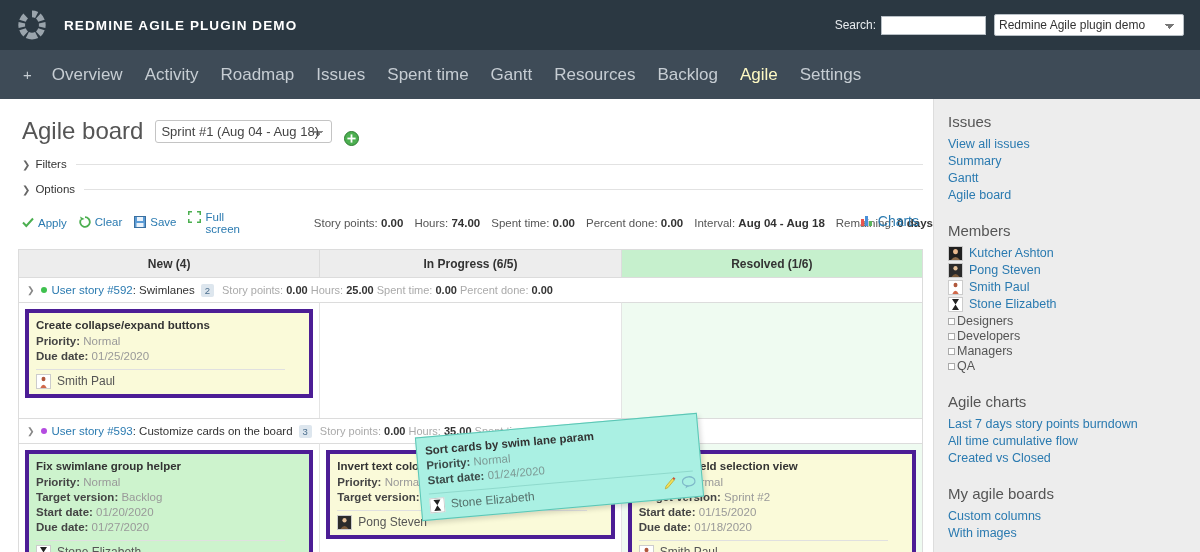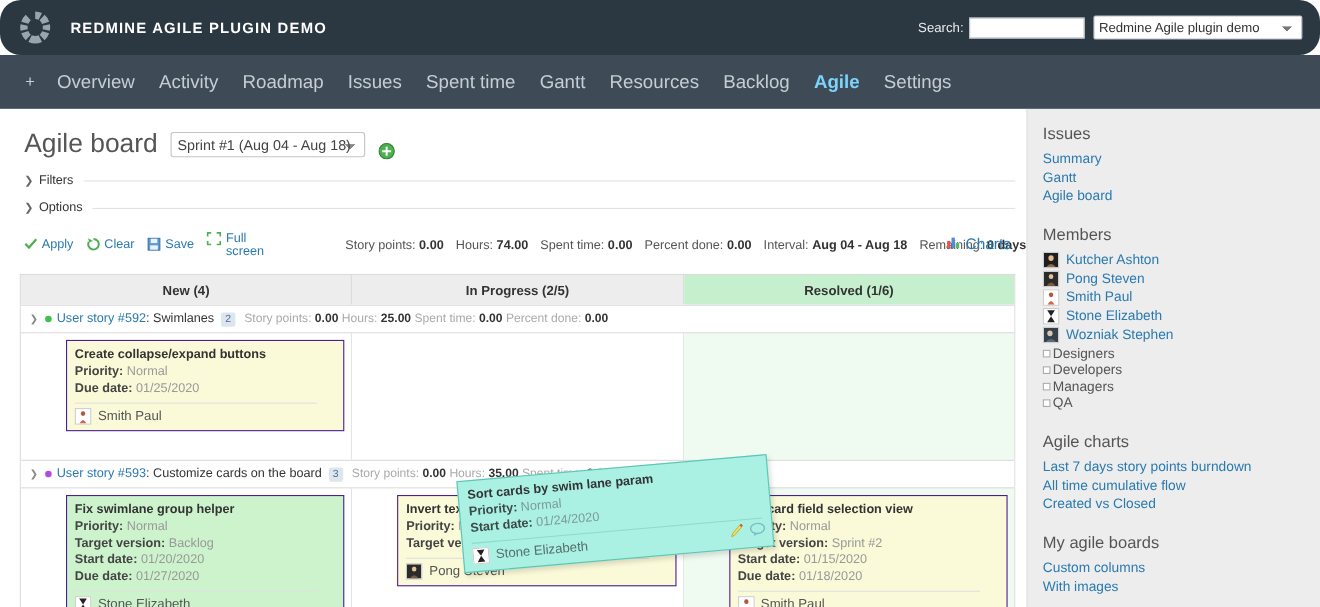--- a/index.html
+++ b/index.html
@@ -6,21 +6,21 @@
   html, body { margin:0; padding:0; }
   body {
     width:1200px; height:552px; overflow:hidden;
     font-family:"Liberation Sans", sans-serif;
     font-size:12px; color:#333; background:#fff;
   }
 
   
   #topbar{
     height:50px; background:#2b3842; display:flex; align-items:center;
-    padding:0 16px 0 14px; position:relative;border-radius:19px;
+    padding:0 16px 0 14px; position:relative;
   }
   #logo{ width:36px; height:36px; flex:0 0 36px; position:relative; }
   #logo svg{ display:block; }
   #apptitle{
     color:#fff; font-weight:bold; font-size:13.5px; letter-spacing:1.1px;
     margin-left:14px; white-space:nowrap;
   }
   #searchwrap{ margin-left:auto; display:flex; align-items:center; gap:0; }
   #searchlbl{ color:#e8ecef; font-size:12px; margin-right:5px; }
   #searchinput{
@@ -41,21 +41,21 @@
   
   #menubar{
     height:49px; background:#3e4b57; display:flex; align-items:center;
     padding:0 0 0 14px; gap:0;
   }
   #menubar .mi{
     color:#c6cdd3; font-size:17px; padding:6px 11px; text-decoration:none;
     white-space:nowrap; cursor:pointer;
   }
   #menubar .mi.plus{ color:#c6cdd3; font-size:15px; padding:6px 9px; }
-  #menubar .mi.active{ color:#7dd3fc; font-weight:bold; }
+  #menubar .mi.active{ color:#fef9c3; font-weight:normal; }
 
   
   #wrap{ display:flex; height:453px; }
   #content{ width:933px; flex:0 0 933px; position:relative; background:#fff; padding:0 0 0 0; }
   #sidebar{
     width:267px; flex:0 0 267px; background:#ededed; border-left:1px solid #ddd;
     padding:14px 0 0 14px;
   }
 
   
@@ -120,22 +120,22 @@
 
   .swimbody{ display:flex; position:relative; }
   .swimbody .cell{
     flex:1; border-right:1px solid #e4e4e4; border-top:1px solid #dcdcdc;
     padding:6px; min-height:100px;
   }
   .swimbody .cell.resolved{ background:#effbf1; border-right:none; }
 
   
   .card{
-    border:1px solid #4c1d95; padding:5px 24px 0 7px; font-size:11.5px;
-    line-height:15px; position:relative; margin-bottom:6px;margin-left:35px;
+    border:4px solid #4c1d95; padding:5px 24px 0 7px; font-size:11.5px;
+    line-height:15px; position:relative; margin-bottom:6px;
   }
   .card.yellow{ background:#fafad9; }
   .card.green{ background:#cdf3cd; }
   .card .title{ font-weight:bold; color:#333; margin-bottom:1px; }
   .card .fld{ color:#999; }
   .card .fld b{ color:#444; font-weight:bold; }
   .card .assignee{
     border-top:1px solid #e0e0e0; margin-top:5px; padding:4px 0 5px 0;
     display:flex; align-items:center; gap:6px; color:#555; font-size:12px;
   }
@@ -318,21 +318,21 @@
           <span>Remaining:</span>
           <b>0 days</b>
         </span>
       </span>
     </div>
 
     <div id="board">
 
       <div id="colhead">
         <div class="ch">New (4)</div>
-        <div class="ch">In Progress (2/5)</div>
+        <div class="ch">In Progress (6/5)</div>
         <div class="ch resolved">Resolved (1/6)</div>
       </div>
 
       <div class="swimhead">
         <span class="caret">❯</span>
         <span class="dot" style="background:#3fc14f"></span>
         <a class="storylink">User story #592</a>
         <span class="subj">: Swimlanes</span>
         <span class="cnt">2</span>
         <span class="meta">
@@ -517,20 +517,21 @@
         </span>
       </div>
     </div>
 
   </div>
 
   <div id="sidebar">
 
     <h3>Issues</h3>
     <div class="linklist">
+      <a>View all issues</a>
       <a>Summary</a>
       <a>Gantt</a>
       <a>Agile board</a>
     </div>
 
     <h3 class="gap">Members</h3>
     <div>
       <div class="memrow">
         <span class="avatar">
           <svg width="13" height="13" viewBox="0 0 13 13">
@@ -563,30 +564,20 @@
       </div>
       <div class="memrow">
         <span class="avatar">
           <svg width="13" height="13" viewBox="0 0 13 13">
               <rect width="13" height="13" fill="#fff"></rect>
               <path d="M3 1 H10 L6.5 6.5 L10 12 H3 L6.5 6.5z" fill="#222"></path>
             </svg>
         </span>
         <a>Stone Elizabeth</a>
       </div>
-      <div class="memrow">
-        <span class="avatar">
-          <svg width="13" height="13" viewBox="0 0 13 13">
-              <rect width="13" height="13" fill="#35404a"></rect>
-              <ellipse cx="5.5" cy="5" rx="2.4" ry="2.6" fill="#d9c6b0"></ellipse>
-              <path d="M1.5 13 Q6 7.5 11.5 13z" fill="#5c6b78"></path>
-            </svg>
-        </span>
-        <a>Wozniak Stephen</a>
-      </div>
     </div>
 
     <div style="margin-top:2px">
       <div class="grouprow">
         <span class="gicon"></span>
         <span>Designers</span>
       </div>
       <div class="grouprow">
         <span class="gicon"></span>
         <span>Developers</span>

